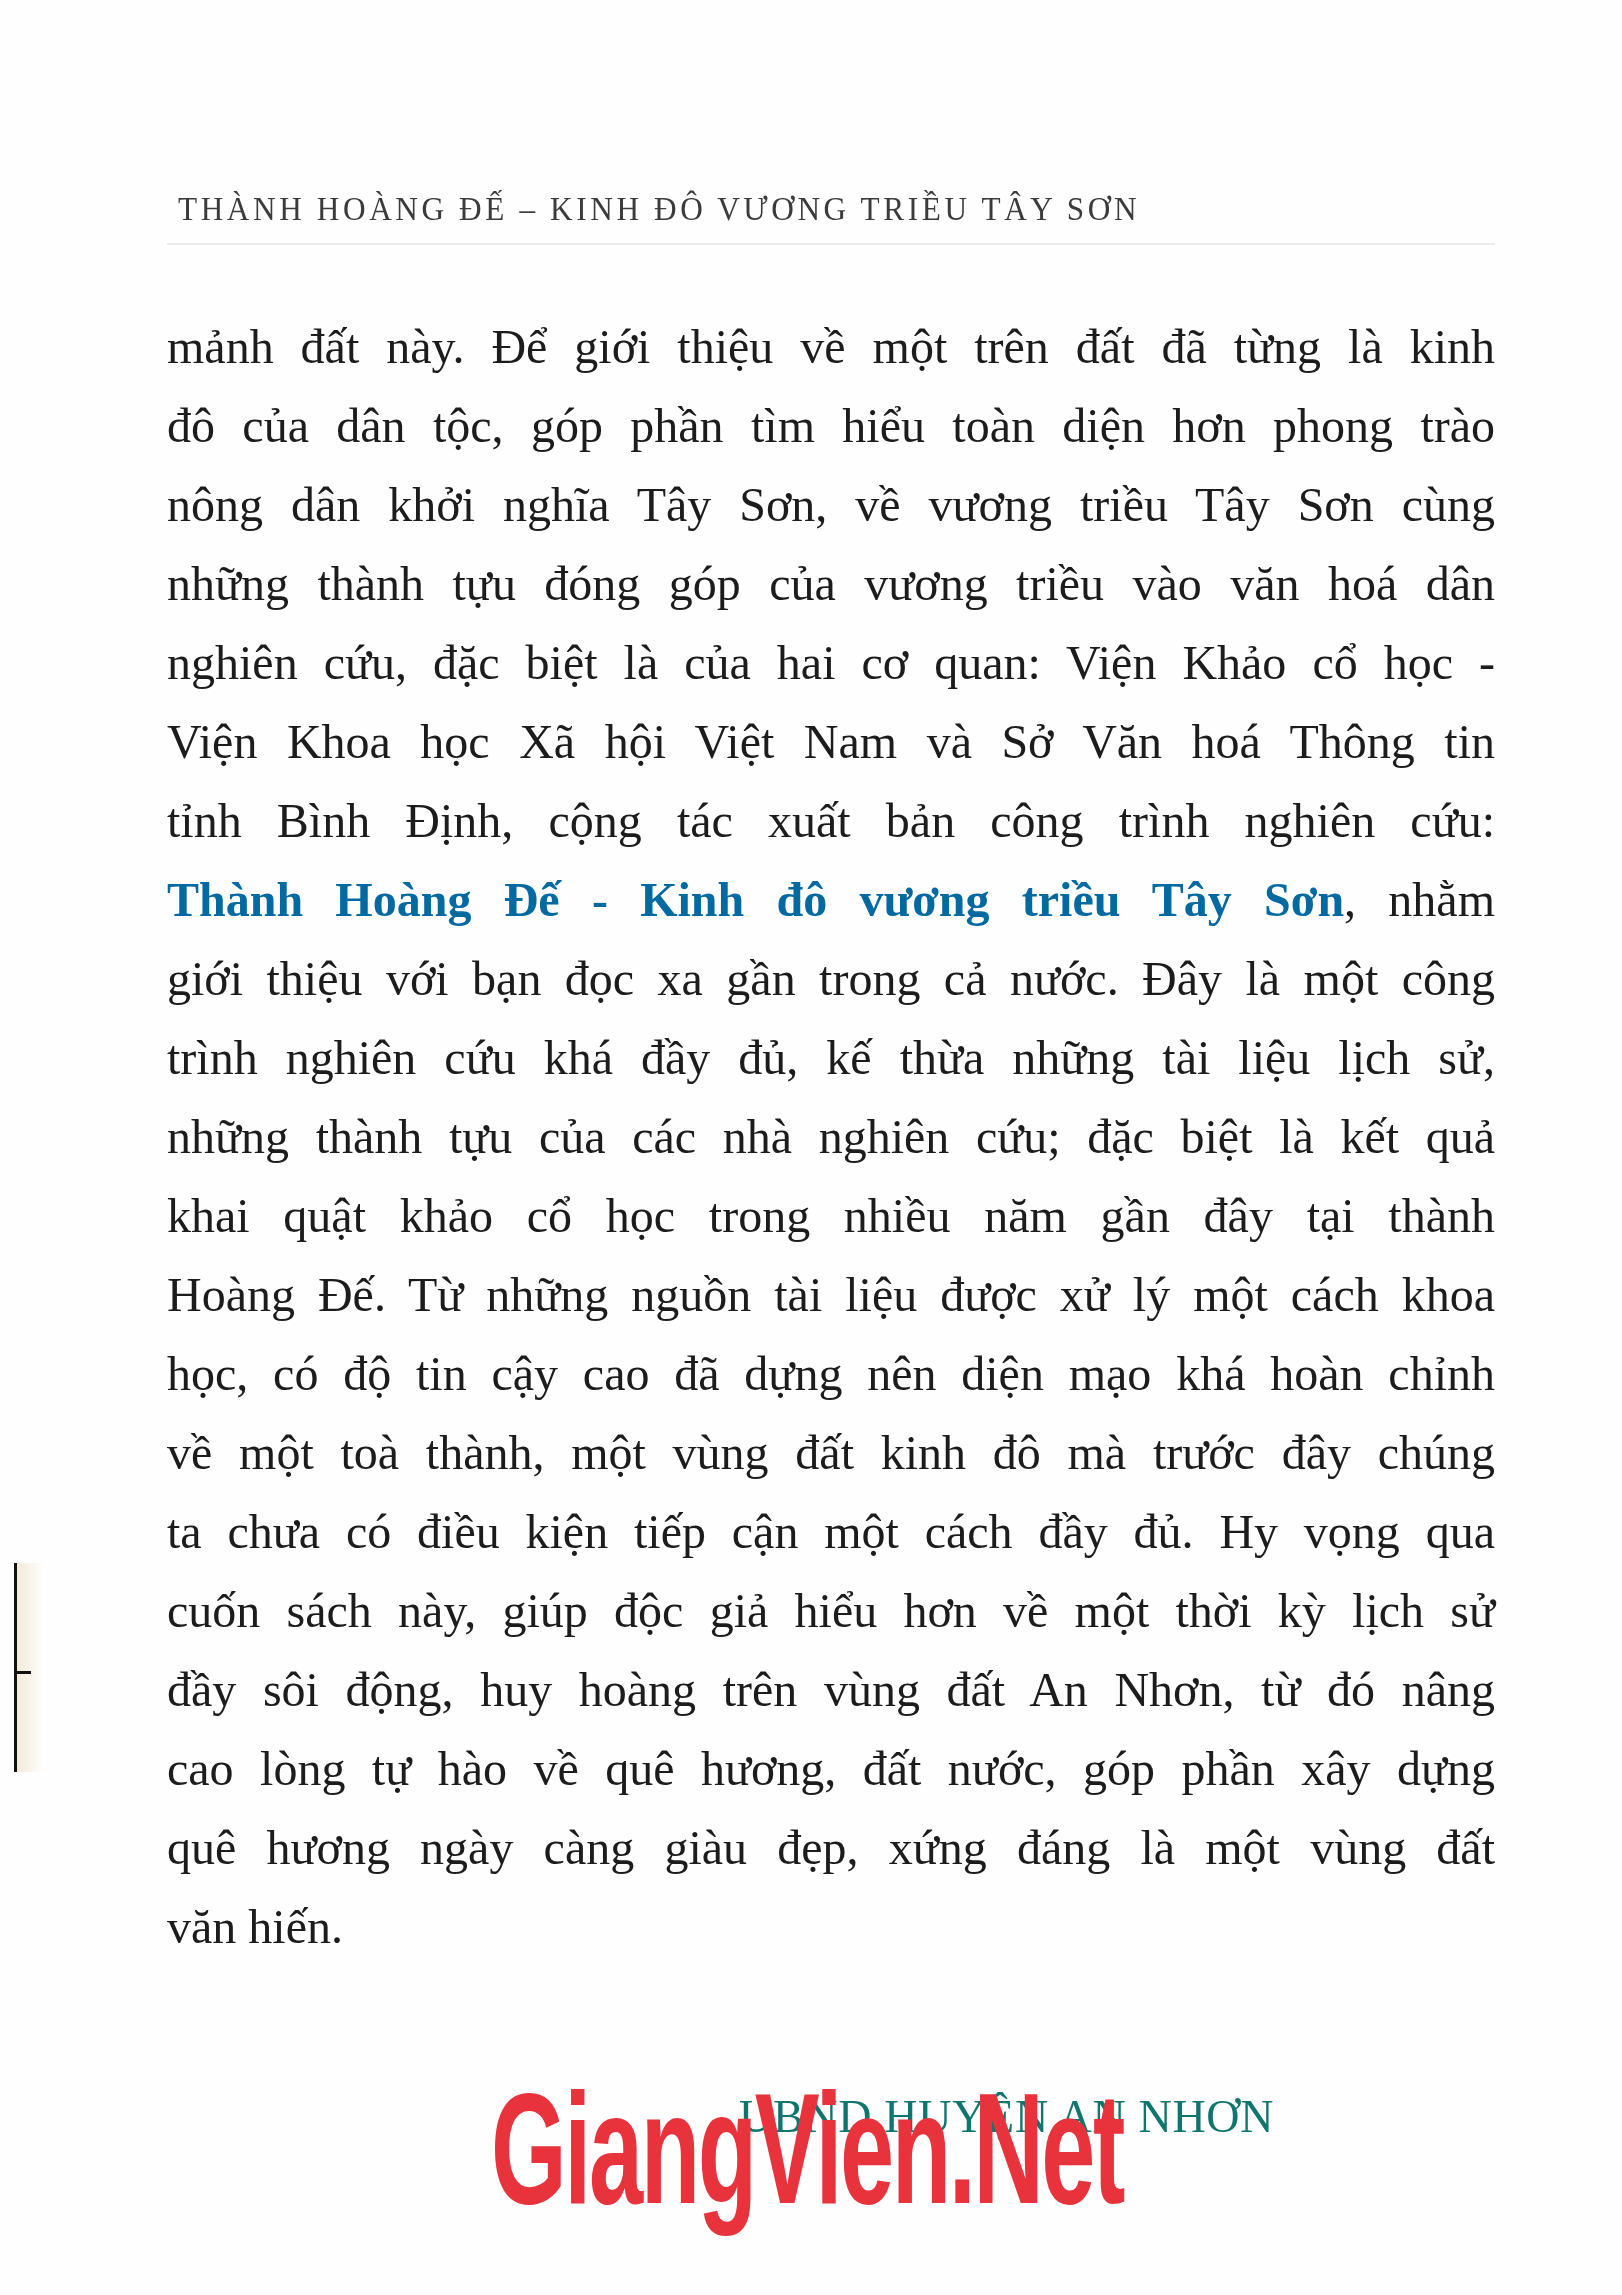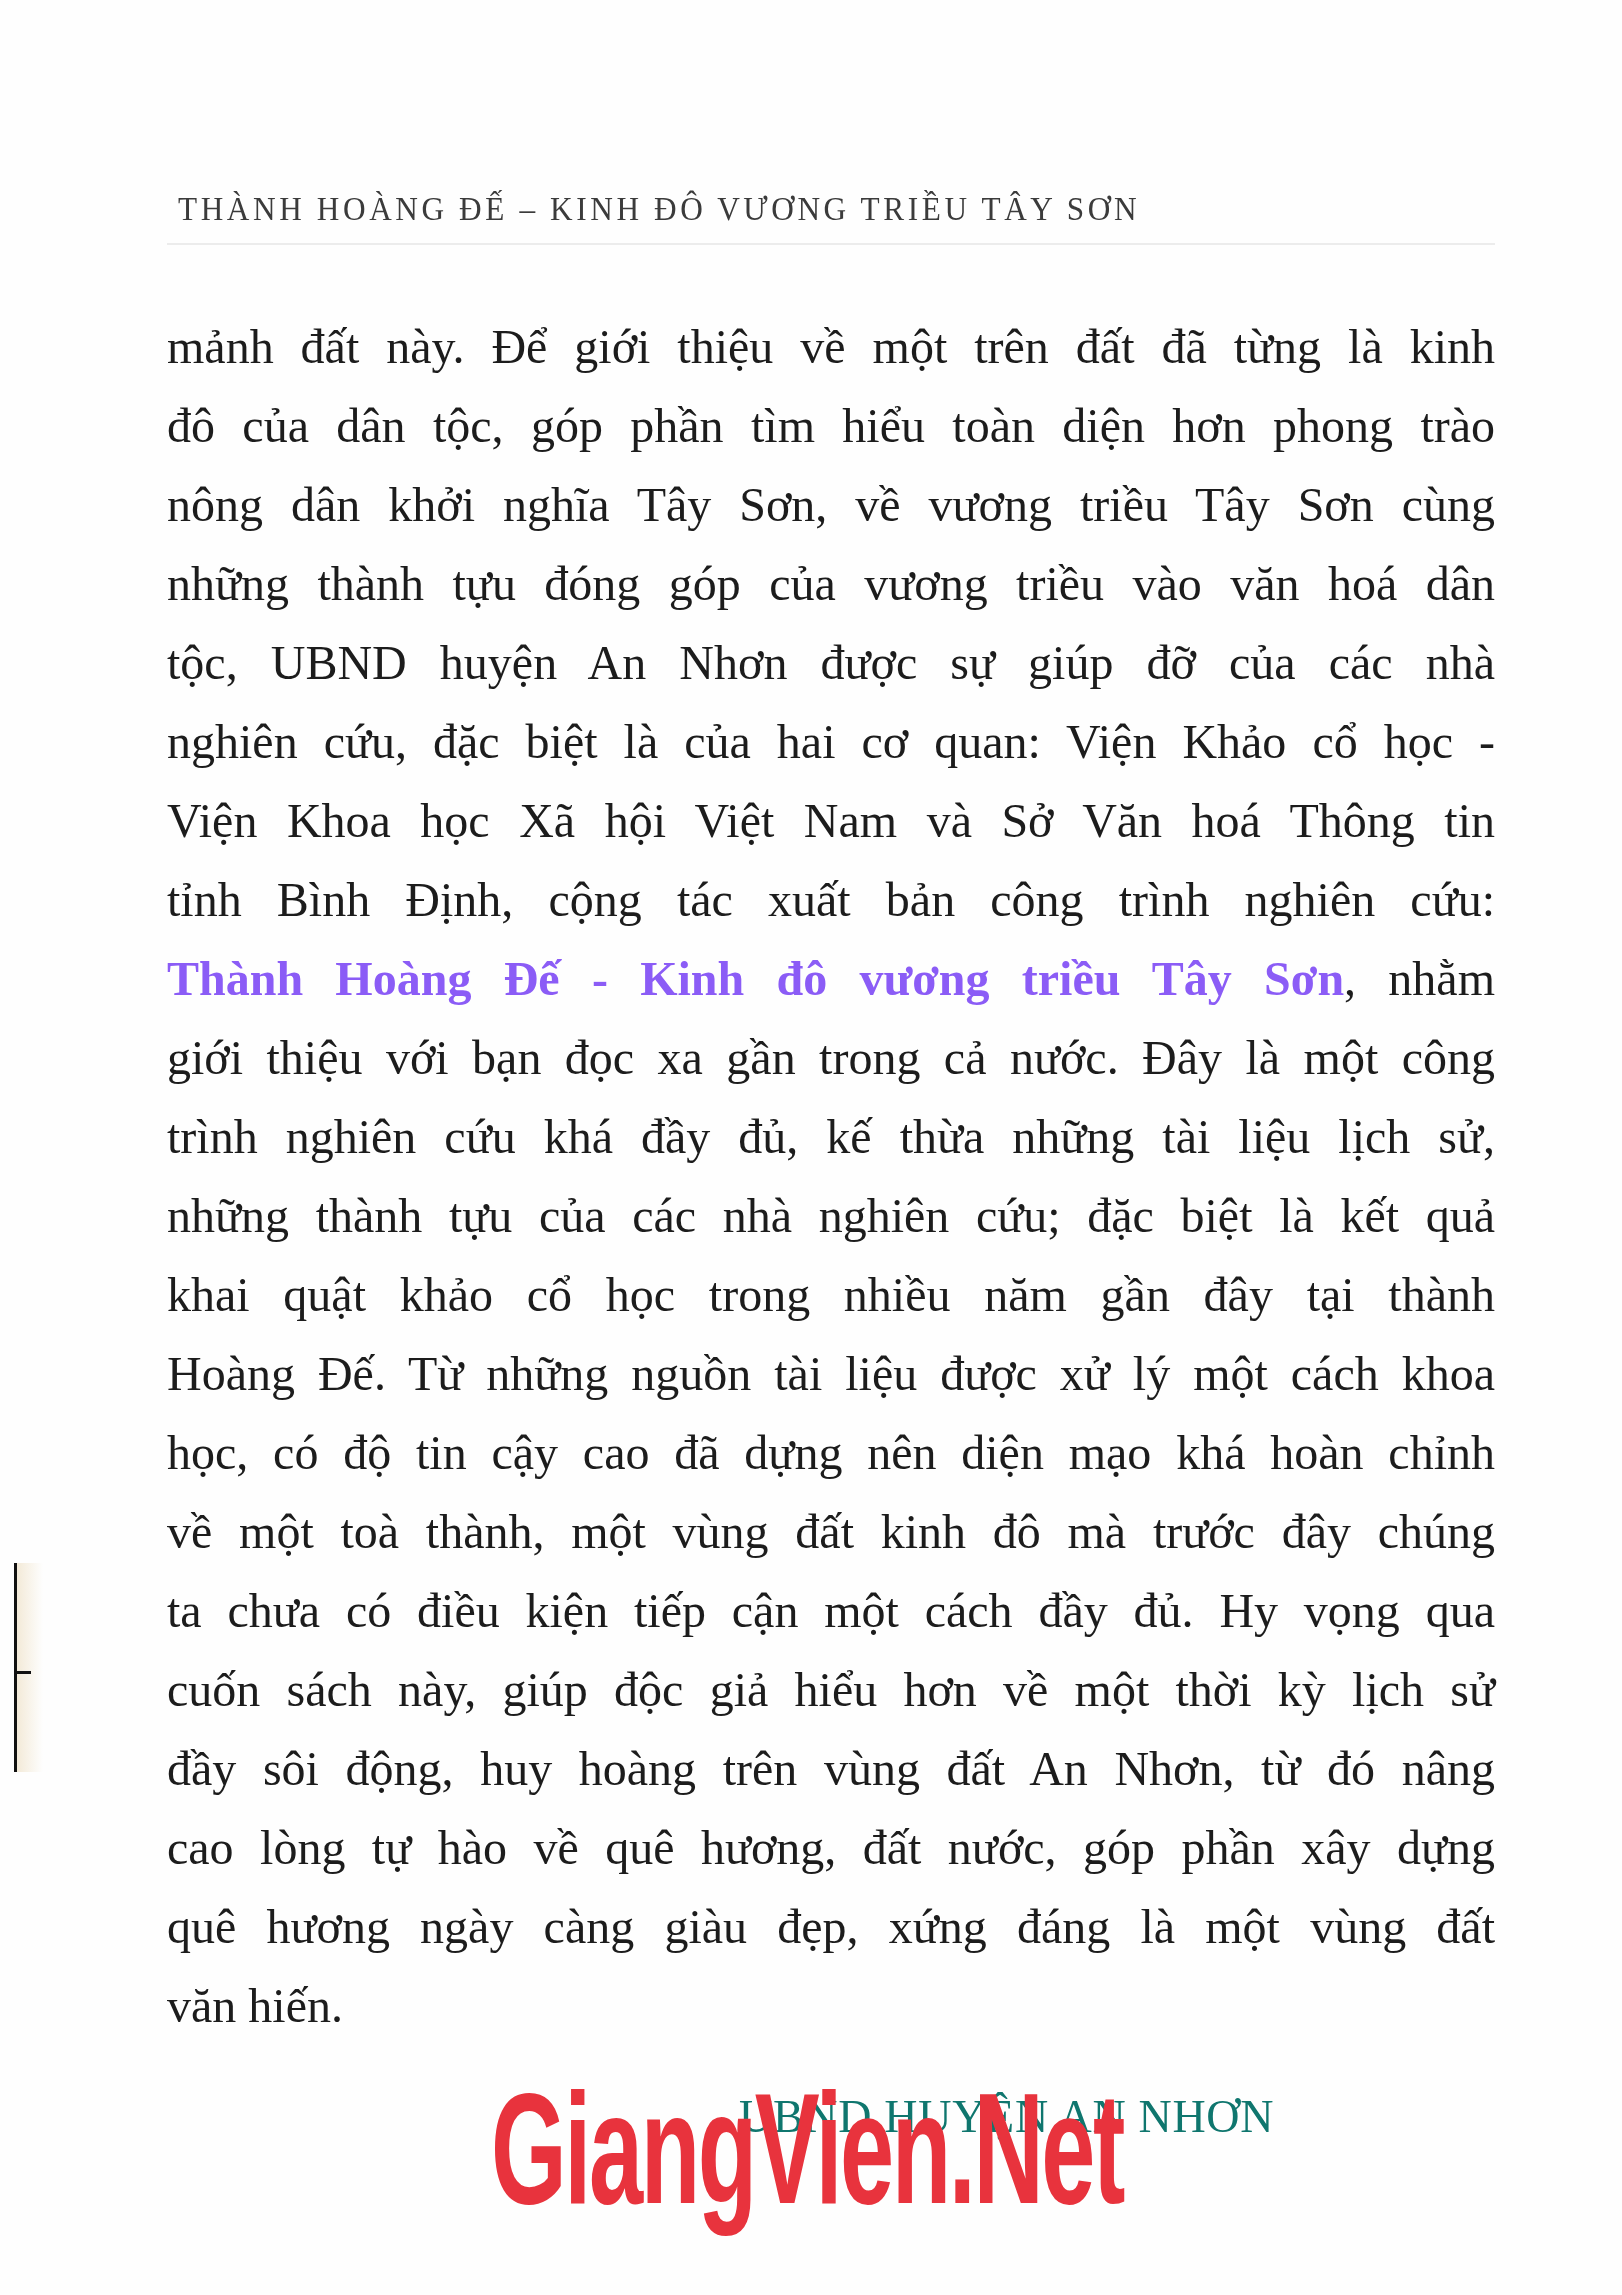--- a/index.html
+++ b/index.html
@@ -57,21 +57,21 @@
       text-align: justify;
       text-align-last: justify;
       color: #1c1c1c;
     }
     .line.last {
       text-align: center;
       text-align-last: left;
     }
     .line .bold {
       font-weight: bold;
-      color: #8b5cf6;
+      color: #0369a1;
     }
     .signature {
       position: absolute;
       left: 739px;
       top: 2090px;
       font-size: 46px;
       color: #0f766e;
       white-space: nowrap;
       letter-spacing: 0.7px;
     }
@@ -113,21 +113,20 @@
 <div class="page">
 
   <div class="running-header">THÀNH HOÀNG ĐẾ – KINH ĐÔ VƯƠNG TRIỀU TÂY SƠN</div>
   <div class="header-rule"></div>
 
   <div class="body-text">
     <span class="line">mảnh đất này. Để giới thiệu về một trên đất đã từng là kinh</span>
     <span class="line">đô của dân tộc, góp phần tìm hiểu toàn diện hơn phong trào</span>
     <span class="line">nông dân khởi nghĩa Tây Sơn, về vương triều Tây Sơn cùng</span>
     <span class="line">những thành tựu đóng góp của vương triều vào văn hoá dân</span>
-    <span class="line">tộc, UBND huyện An Nhơn được sự giúp đỡ của các nhà</span>
     <span class="line">nghiên cứu, đặc biệt là của hai cơ quan: Viện Khảo cổ học -</span>
     <span class="line">Viện Khoa học Xã hội Việt Nam và Sở Văn hoá Thông tin</span>
     <span class="line">tỉnh Bình Định, cộng tác xuất bản công trình nghiên cứu:</span>
     <span class="line"><span class="bold">Thành Hoàng Đế - Kinh đô vương triều Tây Sơn</span><span>, nhằm</span></span>
     <span class="line">giới thiệu với bạn đọc xa gần trong cả nước. Đây là một công</span>
     <span class="line">trình nghiên cứu khá đầy đủ, kế thừa những tài liệu lịch sử,</span>
     <span class="line">những thành tựu của các nhà nghiên cứu; đặc biệt là kết quả</span>
     <span class="line">khai quật khảo cổ học trong nhiều năm gần đây tại thành</span>
     <span class="line">Hoàng Đế. Từ những nguồn tài liệu được xử lý một cách khoa</span>
     <span class="line">học, có độ tin cậy cao đã dựng nên diện mạo khá hoàn chỉnh</span>

